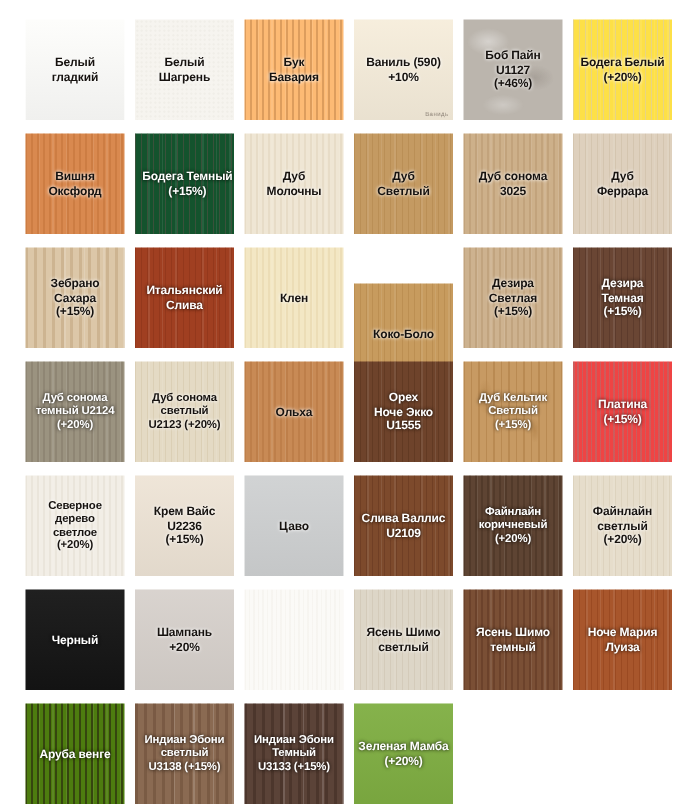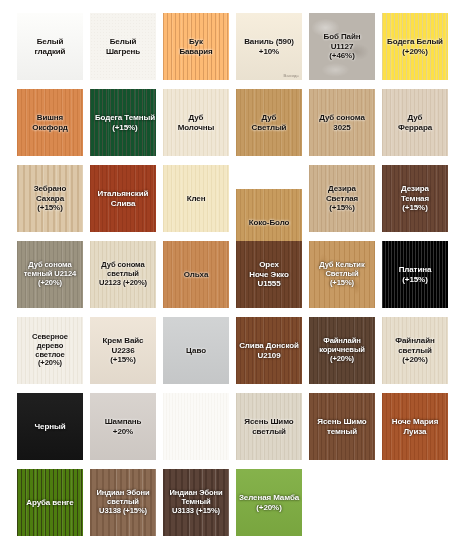--- a/index.html
+++ b/index.html
@@ -208,21 +208,21 @@
       <div class="swatch-label shadow lbl-light">Орех
 Ноче Экко
 U1555</div>
     </div>
     <div class="swatch wide" style="background: rgb(199, 154, 99);">
       <div class="grain" style="background-image: radial-gradient(7px 16px at 22% 35%, rgb(176, 128, 72) 0%, transparent 70%), radial-gradient(5px 12px at 72% 68%, rgb(176, 128, 72) 0%, transparent 70%), repeating-linear-gradient(90deg, rgb(176, 128, 72) 0px, rgb(176, 128, 72) 1px, transparent 1px, transparent 5px); opacity: 0.6;"></div>
       <div class="swatch-label shadow lbl-light">Дуб Кельтик
 Светлый
 (+15%)</div>
     </div>
-    <div class="swatch" style="background: #000000;">
+    <div class="swatch" style="background: #ef4444;">
       <div class="grain" style="background-image: repeating-linear-gradient(90deg, rgb(138, 138, 138) 0px, rgb(138, 138, 138) 1px, transparent 1px, transparent 3px); opacity: 0.35;"></div>
       <div class="swatch-label shadow lbl-light">Платина
 (+15%)</div>
     </div>
     <div class="swatch wide" style="background: rgb(242, 238, 230);">
       <div class="grain" style="background-image: repeating-linear-gradient(90deg, rgb(228, 222, 210) 0px, rgb(228, 222, 210) 1px, transparent 1px, transparent 4px), repeating-linear-gradient(90deg, rgba(255, 255, 255, 0.16) 0px, rgba(255, 255, 255, 0.16) 1px, transparent 1px, transparent 9px); opacity: 0.55;"></div>
       <div class="swatch-label shadow lbl-dark">Северное
 дерево
 светлое
 (+20%)</div>
@@ -232,21 +232,21 @@
       <div class="swatch-label shadow lbl-dark">Крем Вайс
 U2236
 (+15%)</div>
     </div>
     <div class="swatch" style="background: rgb(207, 209, 210);">
       <div class="grain" style="background-image: linear-gradient(rgba(255, 255, 255, 0.05), rgba(0, 0, 0, 0.05));"></div>
       <div class="swatch-label shadow lbl-dark">Цаво</div>
     </div>
     <div class="swatch" style="background: rgb(125, 74, 44);">
       <div class="grain" style="background-image: repeating-linear-gradient(90deg, rgb(103, 55, 32) 0px, rgb(103, 55, 32) 1px, transparent 1px, transparent 4px), repeating-linear-gradient(90deg, rgba(255, 255, 255, 0.16) 0px, rgba(255, 255, 255, 0.16) 1px, transparent 1px, transparent 9px); opacity: 0.55;"></div>
-      <div class="swatch-label shadow lbl-light">Слива Донской
+      <div class="swatch-label shadow lbl-light">Слива Валлис
 U2109</div>
     </div>
     <div class="swatch wide" style="background: rgb(94, 68, 51);">
       <div class="grain" style="background-image: repeating-linear-gradient(90deg, rgb(74, 51, 36) 0px, rgb(74, 51, 36) 1px, transparent 1px, transparent 4px), repeating-linear-gradient(90deg, rgba(255, 255, 255, 0.16) 0px, rgba(255, 255, 255, 0.16) 1px, transparent 1px, transparent 9px); opacity: 0.55;"></div>
       <div class="swatch-label shadow lbl-light">Файнлайн
 коричневый
 (+20%)</div>
     </div>
     <div class="swatch" style="background: rgb(230, 221, 203);">
       <div class="grain" style="background-image: repeating-linear-gradient(90deg, rgb(214, 202, 180) 0px, rgb(214, 202, 180) 1px, transparent 1px, transparent 4px), repeating-linear-gradient(90deg, rgba(255, 255, 255, 0.16) 0px, rgba(255, 255, 255, 0.16) 1px, transparent 1px, transparent 9px); opacity: 0.55;"></div>

